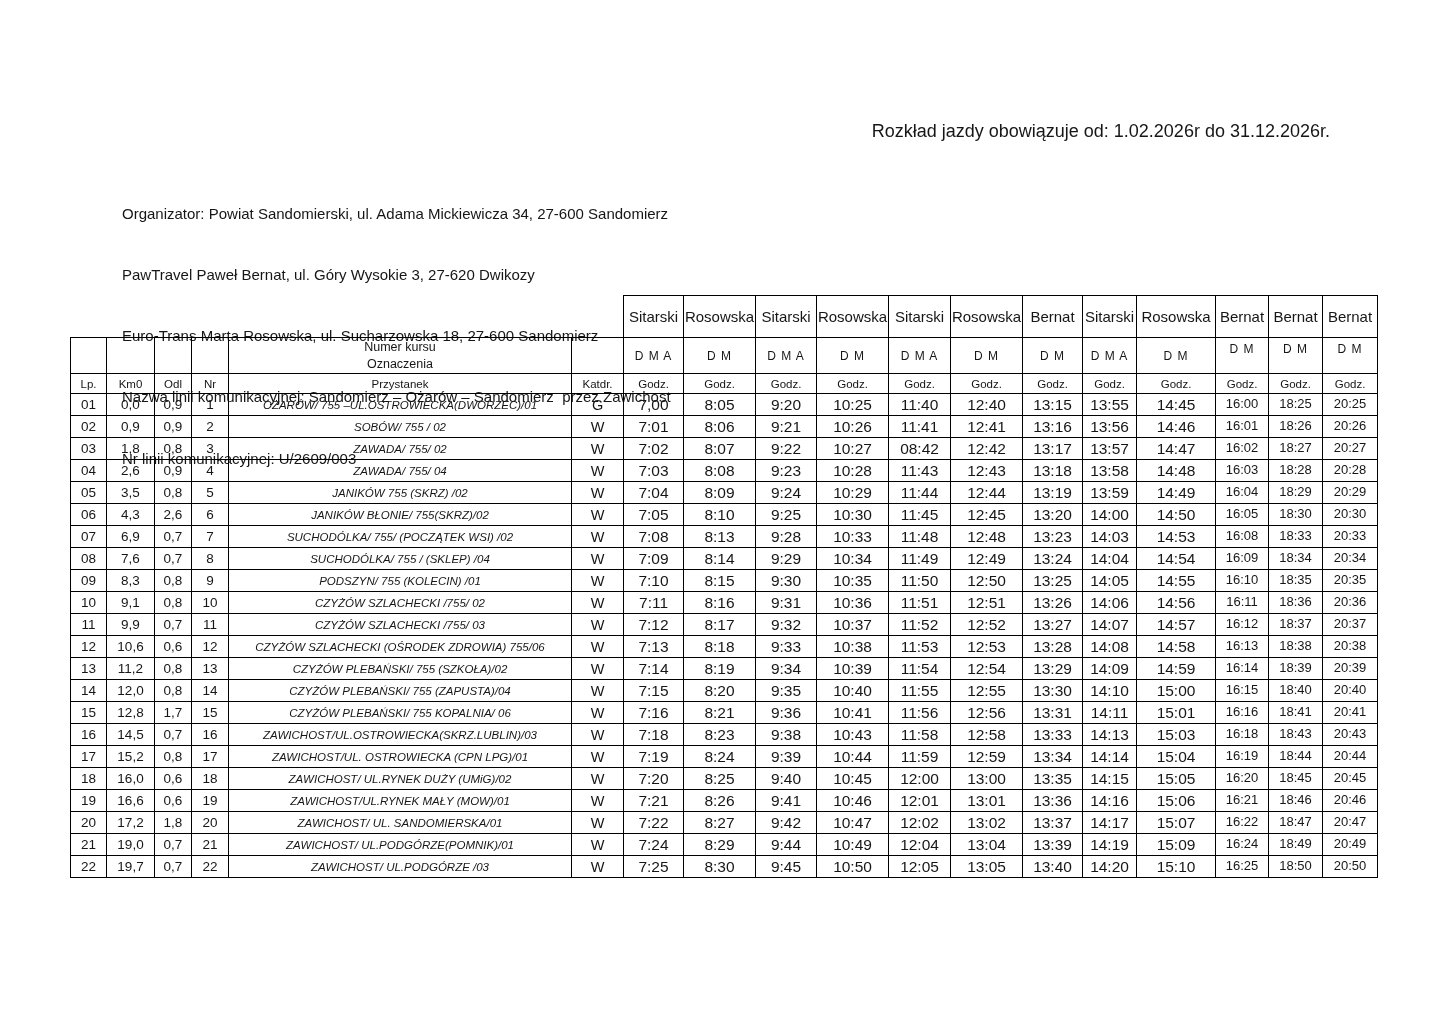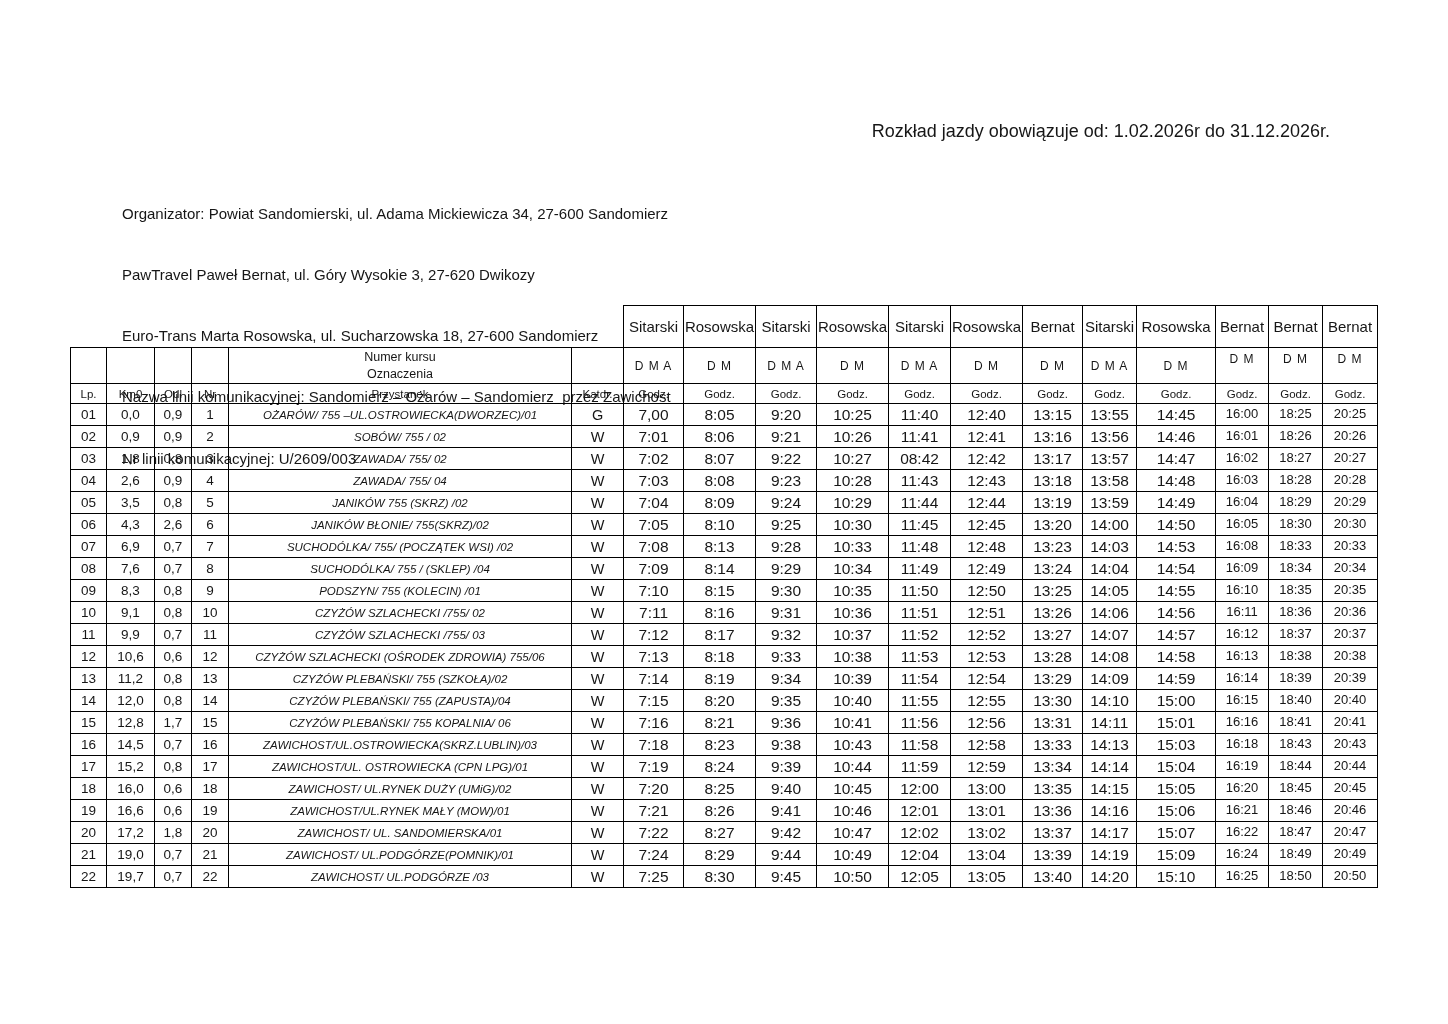--- a/index.html
+++ b/index.html
@@ -24,21 +24,21 @@
     position: absolute;
     left: 122px;
     top: 163px;
     font-size: 15px;
     line-height: 20.4px;
     white-space: pre;
   }
   table.timetable {
     position: absolute;
     left: 70px;
-    top: 305px;
+    top: 295px;
     width: 1307px;
     table-layout: fixed;
     border-collapse: collapse;
   }
   .timetable th, .timetable td {
     border: 1px solid #000;
     padding: 0;
     margin: 0;
     text-align: center;
     vertical-align: middle;

